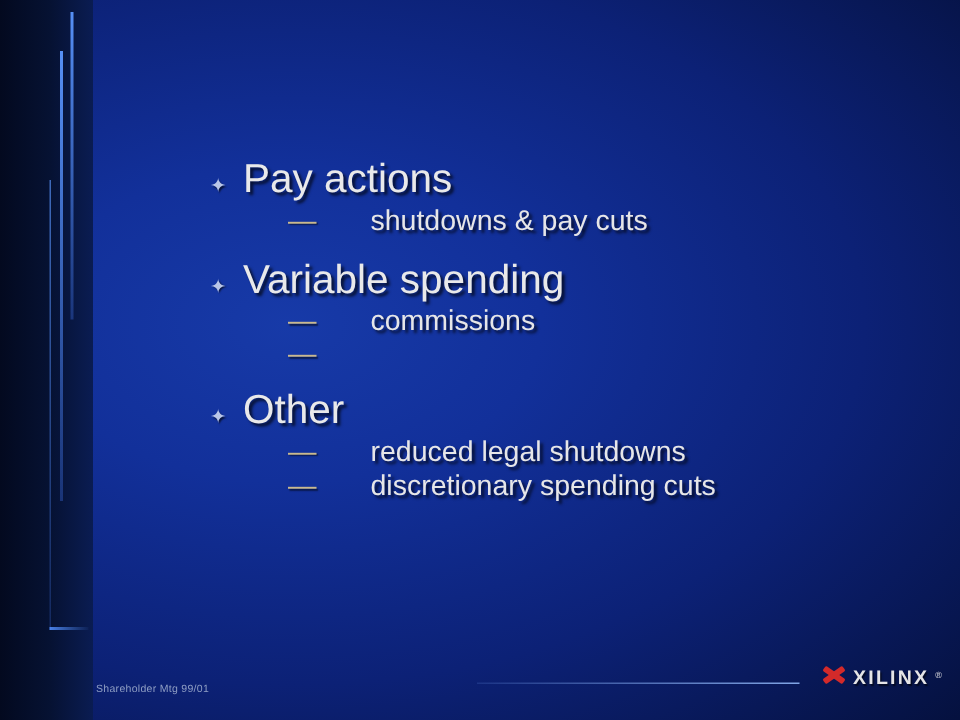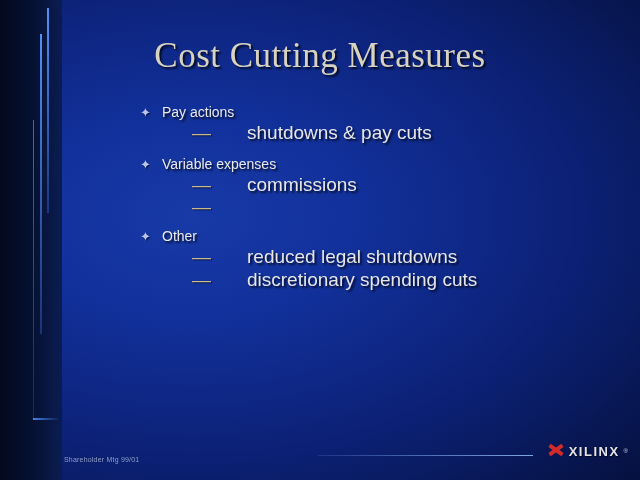--- a/index.html
+++ b/index.html
@@ -68,21 +68,21 @@
   }
   .l1-bullet {
     color: #b9c6e8;
     font-size: 13px;
     width: 22px;
     flex: none;
     line-height: 1;
     text-shadow: 1px 1px 1px rgba(0,0,0,.6);
   }
   .l1-text {
-    font-size: 14px;
+    font-size: 27px;
     color: #e9e9ea;
     text-shadow: 2px 2px 2px rgba(0,0,0,0.7);
   }
   .l2 {
     display: flex;
     align-items: baseline;
     margin-left: 52px;
     margin-bottom: 1px;
   }
   .l2-dash {
@@ -160,39 +160,38 @@
 
 <div class="slide">
 
   <div class="left-band">
     <div class="vline v1"></div>
     <div class="vline v2"></div>
     <div class="vline v3"></div>
     <div class="corner"></div>
   </div>
 
-  <div class="title">Cost Cutting Measures</div>
 
   <div class="body">
 
     <div class="grp">
       <div class="l1">
         <span class="l1-bullet">✦</span>
         <span class="l1-text">Pay actions</span>
       </div>
       <div class="l2">
         <span class="l2-dash">—</span>
         <span class="l2-text">shutdowns &amp; pay cuts</span>
       </div>
     </div>
 
     <div class="grp">
       <div class="l1">
         <span class="l1-bullet">✦</span>
-        <span class="l1-text">Variable expenses</span>
+        <span class="l1-text">Variable spending</span>
       </div>
       <div class="l2">
         <span class="l2-dash">—</span>
         <span class="l2-text">commissions</span>
       </div>
       <div class="l2">
         <span class="l2-dash">—</span>
       </div>
     </div>
 

